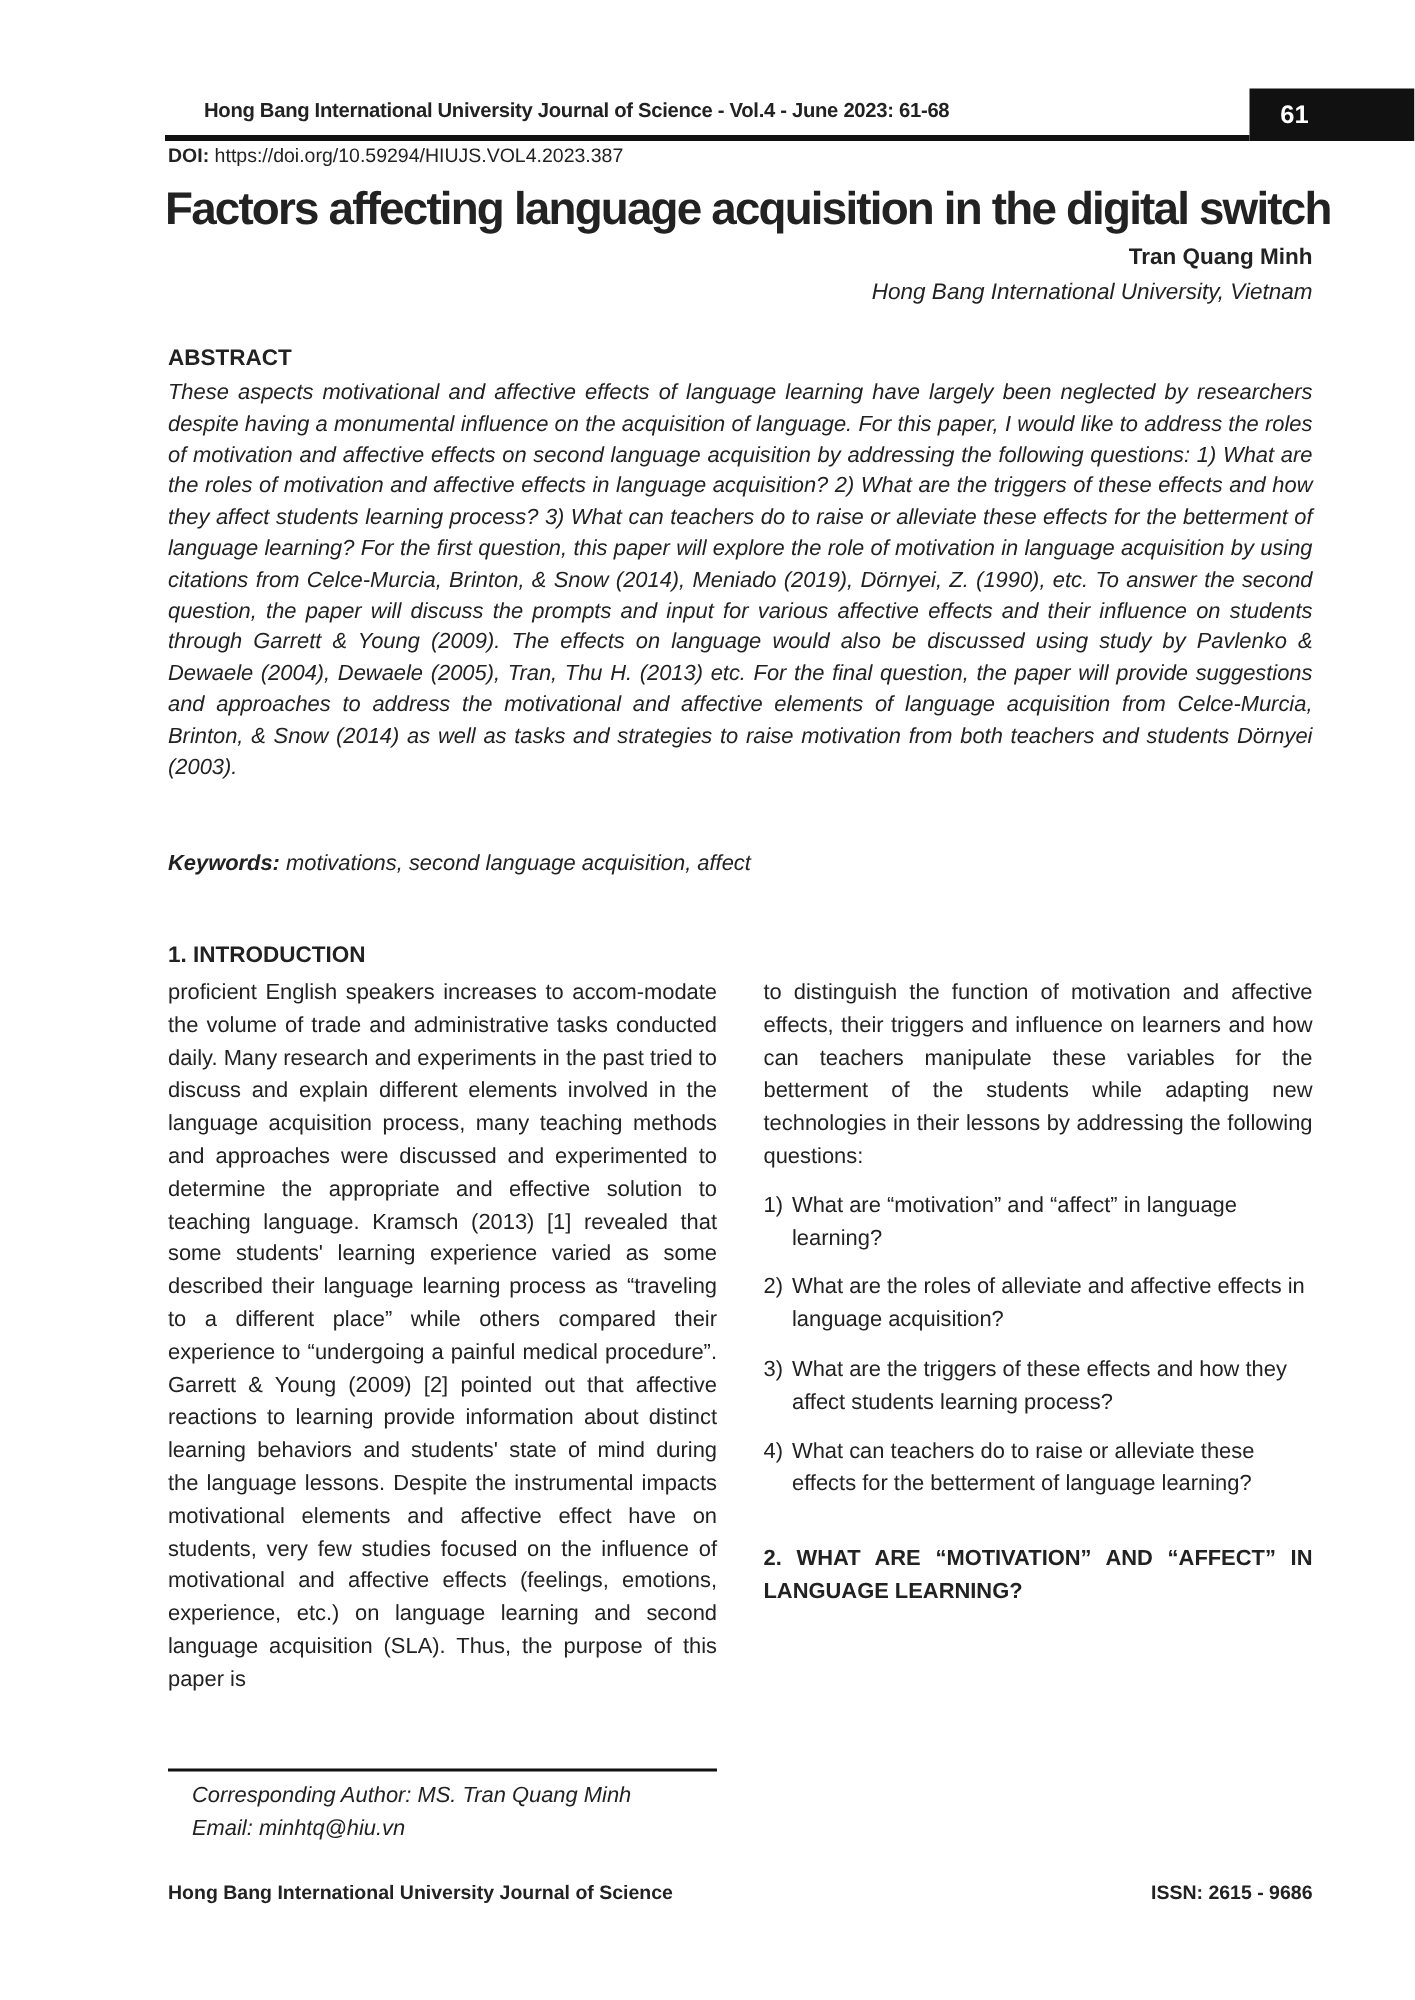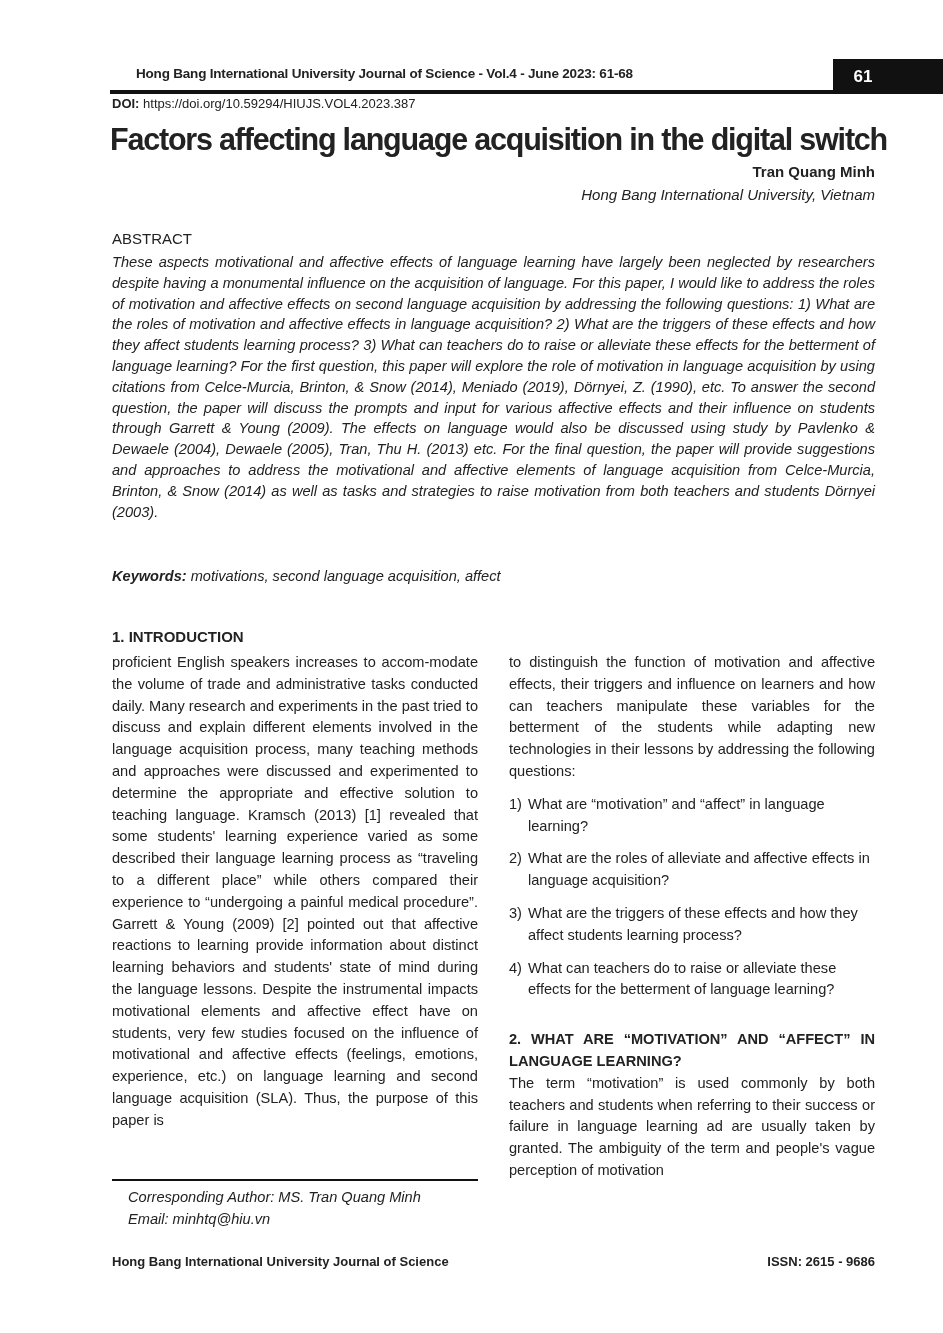--- a/index.html
+++ b/index.html
@@ -29,21 +29,21 @@
       position: absolute; left: 110px; top: 122px; width: 770px;
       font-size: 30.5px; font-weight: bold; letter-spacing: -1.2px; color: #222; white-space: nowrap;
     }
     .author {
       position: absolute; right: 68px; top: 163px; font-size: 15px; font-weight: bold; color: #222;
     }
     .affil {
       position: absolute; right: 68px; top: 186px; font-size: 15px; font-style: italic; color: #222;
     }
     .abs-head {
-      position: absolute; left: 112px; top: 230px; font-size: 15px; font-weight: normal; color: #222;
+      position: absolute; left: 112px; top: 230px; font-size: 15px; font-weight: bold; color: #222;
     }
     .abs-body {
       position: absolute; left: 112px; top: 252px; width: 763px;
       font-size: 14.6px; line-height: 20.8px; font-style: italic; text-align: justify; color: #222;
     }
     .keywords {
       position: absolute; left: 112px; top: 568px; font-size: 14.6px; font-style: italic; color: #222;
     }
     .keywords b { font-weight: bold; }
     .col {
@@ -118,21 +118,20 @@
     <li>
       <span class="num">3)</span>
       <span class="txt">What are the triggers of these effects and how they affect students learning process?</span>
     </li>
     <li>
       <span class="num">4)</span>
       <span class="txt">What can teachers do to raise or alleviate these effects for the betterment of language learning?</span>
     </li>
   </ol>
   <div class="sec2">2. WHAT ARE “MOTIVATION” AND “AFFECT” IN LANGUAGE LEARNING?</div>
-  <div>The term “motivation” is used commonly by both teachers and students when referring to their success or failure in language learning ad are usually taken by granted. The ambiguity of the term and people's vague perception of motivation</div>
 </div>
 
 <div class="fn-rule"></div>
 <div class="fn fn1">Corresponding Author: MS. Tran Quang Minh</div>
 <div class="fn fn2">Email: minhtq@hiu.vn</div>
 
 <div class="footer-left">Hong Bang International University Journal of Science</div>
 <div class="footer-right">ISSN: 2615 - 9686</div>
 
 </body></html>

